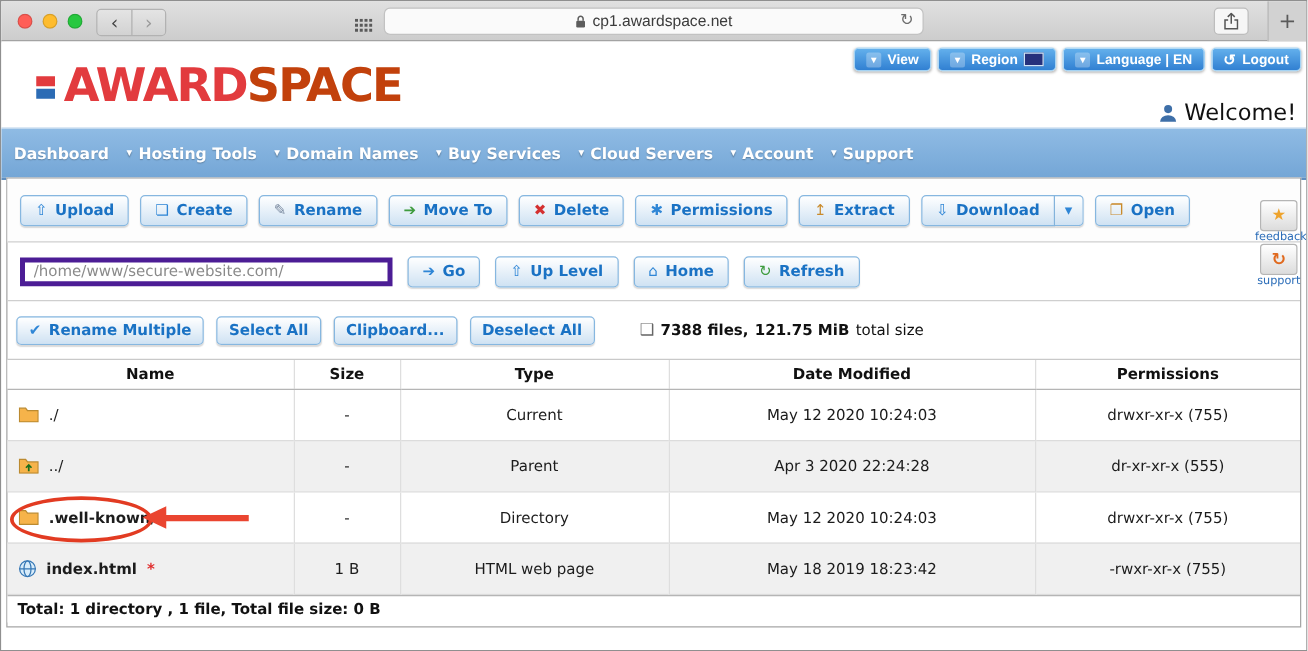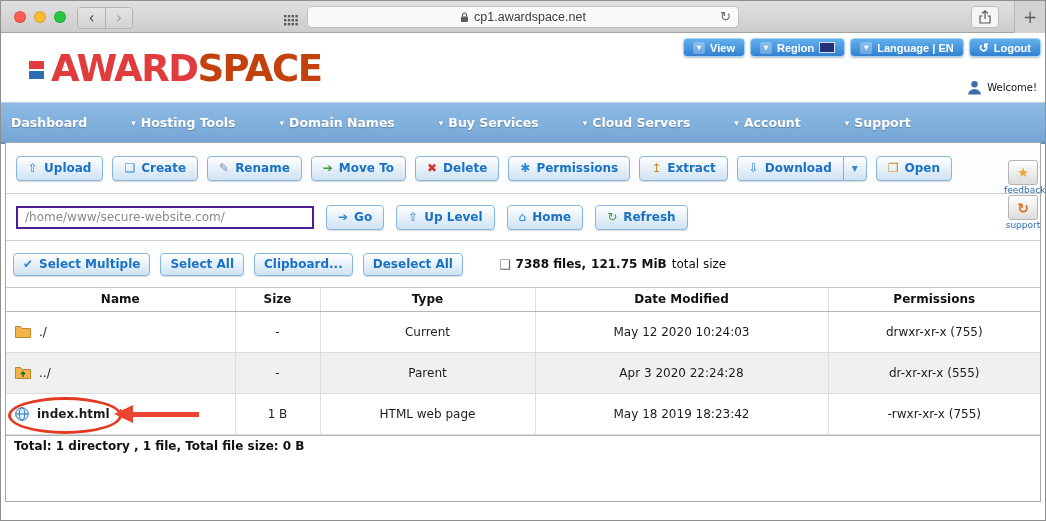--- a/index.html
+++ b/index.html
@@ -30,36 +30,36 @@
   .flag { display:inline-block; width:16px; height:11px; background:#26317c; border:1px solid #cfe3f5; }
   .logout-ic { font-size:12px; line-height:12px; }
 
   .logo { position:absolute; top:16px; left:28px; display:flex; align-items:flex-end; cursor:pointer; }
   .logo-mark { display:flex; flex-direction:column; gap:2px; margin:0 7px 8px 0; }
   .logo-mark i { display:block; width:15px; height:8px; }
   .lm-red{background:#e23b3e}.lm-blue{background:#2c6cb5}
   .logo-text { font-size:37px; font-weight:bold; letter-spacing:-1.5px; line-height:1; }
   .logo-award{color:#e23b3e}.logo-space{color:#c2410c}
 
-  .welcome { position:absolute; top:46px; right:8px; display:flex; align-items:center; gap:5px; font-size:10px; color:#111; }
-
-  .navbar { position:absolute; top:68px; left:0; right:0; height:42px; background:linear-gradient(#8fbbe4,#74a6d6); border-top:1px solid #b7d2ec; border-bottom:2px solid #5f8fc0; display:flex; align-items:center; gap:44px; padding-left:10px; }
+  .welcome { position:absolute; top:46px; right:8px; display:flex; align-items:center; gap:5px; font-size:18px; color:#111; }
+
+  .navbar { position:absolute; top:68px; left:0; right:0; height:42px; background:linear-gradient(#8fbbe4,#74a6d6); border-top:1px solid #b7d2ec; border-bottom:2px solid #5f8fc0; display:flex; align-items:center; gap:14px; padding-left:10px; }
   .nav-item { display:flex; align-items:center; gap:5px; color:#fff; font-weight:bold; font-size:12.5px; text-shadow:0 1px 1px rgba(0,0,0,.25); cursor:pointer; }
   .nav-caret { font-size:9px; }
 
   .panel { position:absolute; left:4px; right:4px; top:108px; height:360px; border:1px solid #a6a6a6; background:#fff; }
   .toolbar-row { height:51px; border-bottom:1px solid #cfcfcf; display:flex; align-items:center; gap:9px; padding:0 10px; background:#fdfdfd; }
   .tb-btn { display:inline-flex; align-items:center; gap:6px; height:25px; padding:0 11px; background:linear-gradient(#ffffff,#cfe2f3); border:1px solid #86b7e0; border-radius:4px; font-family:"DejaVu Sans",sans-serif; font-size:12px; font-weight:bold; color:#1a72c4; box-shadow:0 1px 1px rgba(0,0,0,.15); cursor:pointer; }
   .dl-split { display:inline-flex; }
   .dl-split .tb-btn.main { border-radius:4px 0 0 4px; }
   .dl-split .tb-btn.caret { border-radius:0 4px 4px 0; border-left:none; padding:0 8px; }
   .ic { font-weight:normal; font-size:12px; line-height:1; }
   .ic-blue{color:#2f86d6}.ic-red{color:#d43030}.ic-green{color:#3f9c3f}.ic-orange{color:#c98a2a}.ic-gray{color:#7a8aa0}
   .path-row { height:47px; border-bottom:1px solid #cfcfcf; display:flex; align-items:center; gap:12px; padding:0 10px; }
-  .path-input { width:298px; height:23px; border:2px solid #4c1d95; padding:0 7px; font-family:"DejaVu Sans",sans-serif; font-size:12px; color:#8a8a8a; }
+  .path-input { width:298px; height:23px; border:4px solid #4c1d95; padding:0 7px; font-family:"DejaVu Sans",sans-serif; font-size:12px; color:#8a8a8a; }
   .select-row { height:47px; border-bottom:1px solid #c9c9c9; display:flex; align-items:center; gap:10px; padding:0 7px; }
   .sel-btn { height:23px; padding:0 9px; }
   .fm-info { display:flex; align-items:center; gap:5px; margin-left:26px; font-size:12px; color:#111; }
   .fm-info .b { font-weight:bold; }
   .info-ic { color:#666; font-size:13px; }
 
   table.files { width:100%; border-collapse:collapse; table-layout:fixed; }
   .files th { height:23px; font-size:12px; font-weight:bold; color:#111; text-align:center; border-bottom:1px solid #b5b5b5; background:#fff; }
   .files th + th, .files td + td { border-left:1px solid #dedede; }
   .files td { height:41px; font-size:12px; color:#1c1c1c; text-align:center; }
@@ -268,21 +268,21 @@
           </button>
         <button class="tb-btn">
             <span class="ic ic-green">↻</span>
             <span>Refresh</span>
           </button>
       </div>
 
       <div class="select-row">
         <button class="tb-btn sel-btn">
             <span class="ic ic-blue">✔</span>
-            <span>Select Multiple</span>
+            <span>Rename Multiple</span>
           </button>
         <button class="tb-btn sel-btn">
             <span>Select All</span>
           </button>
         <button class="tb-btn sel-btn">
             <span>Clipboard...</span>
           </button>
         <button class="tb-btn sel-btn">
             <span>Deselect All</span>
           </button>
@@ -337,20 +337,34 @@
                 </span>
               </td>
             <td>-</td>
             <td>Parent</td>
             <td>Apr 3 2020 22:24:28</td>
             <td>dr-xr-xr-x (555)</td>
           </tr>
           <tr>
             <td class="name-cell">
                 <span class="name-inner">
+              <svg width="16" height="13" viewBox="0 0 16 13">
+                    <path d="M0.5 1.5 h5 l1.5 2 h8.5 v9 h-15 z" fill="#f6b34a" stroke="#bb8a30"></path>
+                  </svg>
+              <span class="fname">.well-known/</span>
+                </span>
+              </td>
+            <td>-</td>
+            <td>Directory</td>
+            <td>May 12 2020 10:24:03</td>
+            <td>drwxr-xr-x (755)</td>
+          </tr>
+          <tr>
+            <td class="name-cell">
+                <span class="name-inner">
               <svg width="14" height="14" viewBox="0 0 14 14">
                     <circle cx="7" cy="7" r="6.3" fill="#d8ecfa" stroke="#3577b5"></circle>
                     <ellipse cx="7" cy="7" rx="2.8" ry="6.3" fill="none" stroke="#3577b5"></ellipse>
                     <path d="M0.7 7 H13.3" stroke="#3577b5" fill="none"></path>
                   </svg>
               <span class="fname">index.html</span>
                   <span class="marker">*</span>
                 </span>
               </td>
             <td>1 B</td>

